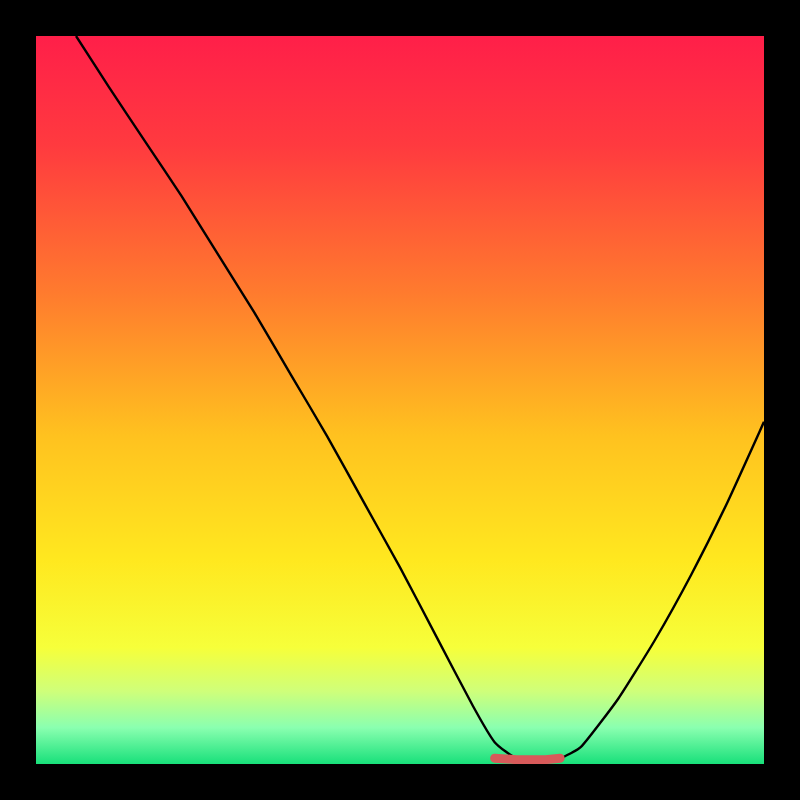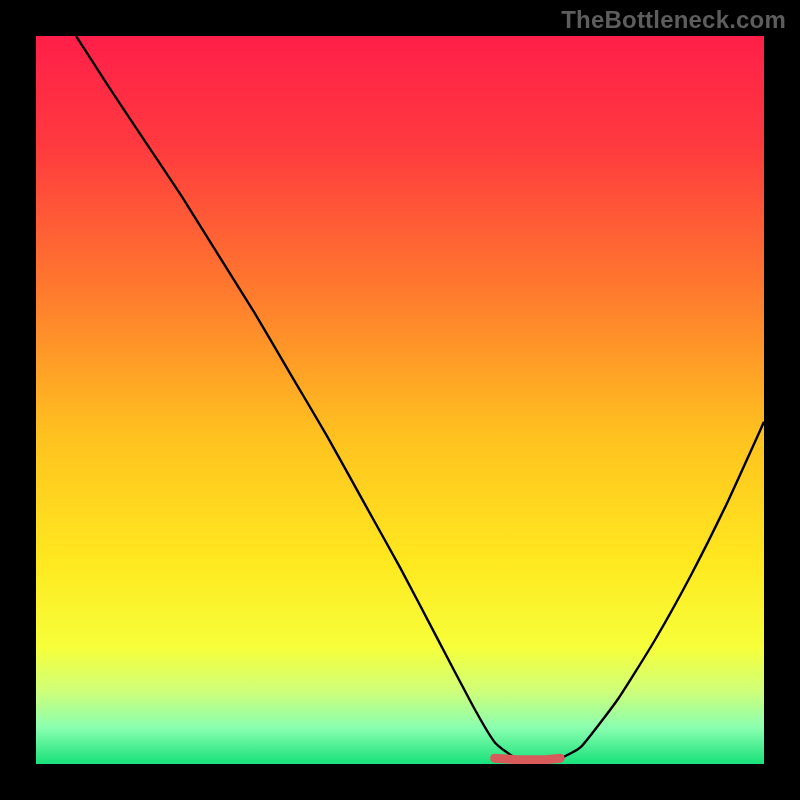--- a/index.html
+++ b/index.html
@@ -37,21 +37,20 @@
   .plot svg {
     display: block;
     width: 728px;
     height: 728px;
   }
 </style>
 </head>
 <body>
 
 <div class="frame">
-  <div class="watermark">TheBottleneck.com</div>
   <div class="plot">
     <svg viewBox="0 0 728 728" preserveAspectRatio="none">
       <defs>
         <linearGradient id="bg-grad" x1="0" y1="0" x2="0" y2="1">
             <stop offset="0%" stop-color="#ff1f49"></stop>
             <stop offset="15%" stop-color="#ff3a3f"></stop>
             <stop offset="35%" stop-color="#ff7a2e"></stop>
             <stop offset="55.00000000000001%" stop-color="#ffc21f"></stop>
             <stop offset="72%" stop-color="#ffe81f"></stop>
             <stop offset="84%" stop-color="#f6ff3a"></stop>

